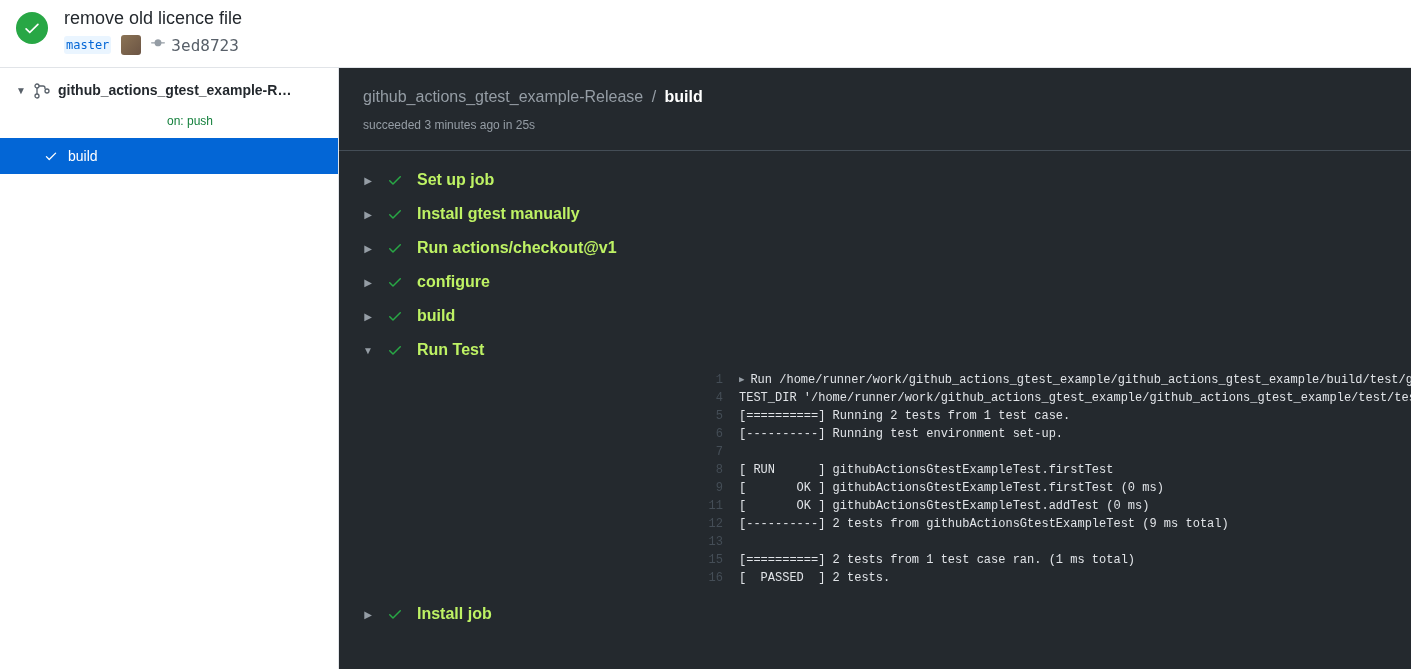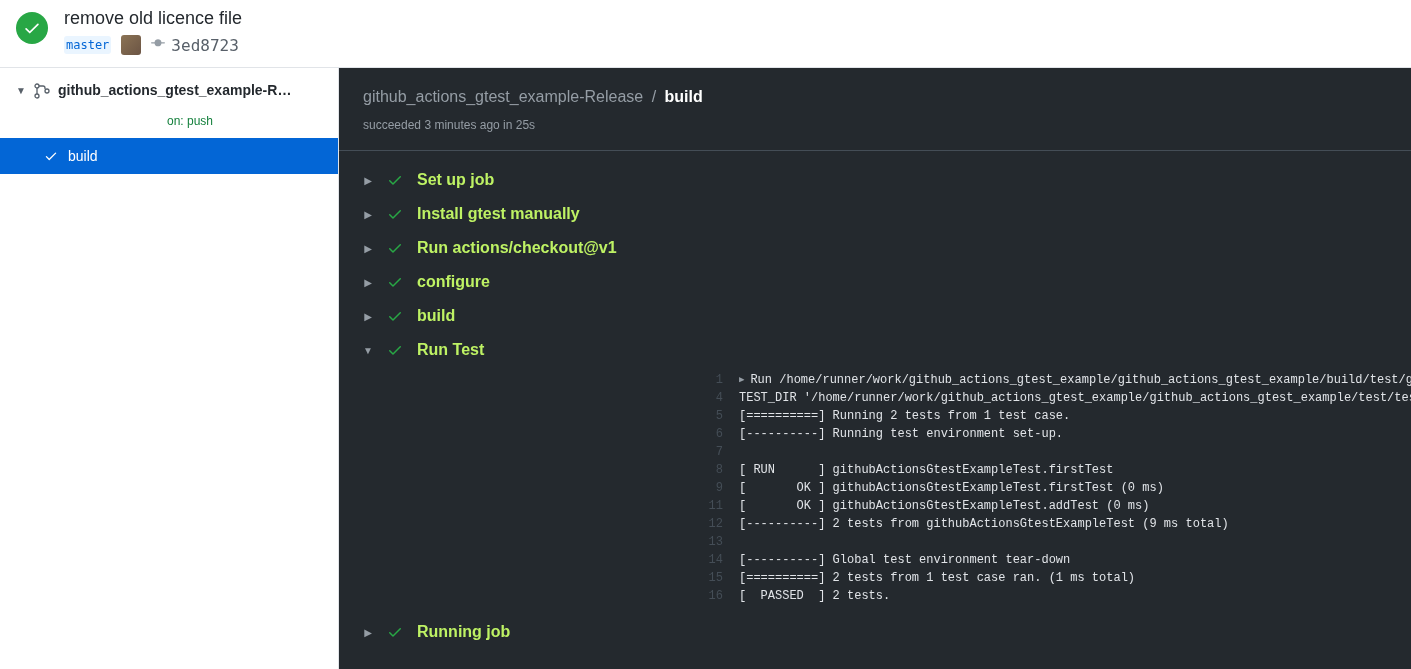--- a/index.html
+++ b/index.html
@@ -203,36 +203,32 @@
           </div>
           <div class="log-line">
             <span class="ln">12</span>
             <span class="lc">[----------] 2 tests from githubActionsGtestExampleTest (9 ms total)</span>
           </div>
           <div class="log-line">
             <span class="ln">13</span>
             <span class="lc"></span>
           </div>
           <div class="log-line">
-            <span class="ln">14</span>
-            <span class="lc">[----------] Global test environment tear-down</span>
-          </div>
-          <div class="log-line">
             <span class="ln">15</span>
             <span class="lc">[==========] 2 tests from 1 test case ran. (1 ms total)</span>
           </div>
           <div class="log-line">
             <span class="ln">16</span>
             <span class="lc">[  PASSED  ] 2 tests.</span>
           </div>
         </div>
         <div class="step">
           <span class="step-caret">▶</span>
           <span class="step-check">
             <svg class="check" viewBox="0 0 16 16" fill="#28a745">
               <path d="M13.78 4.22a.75.75 0 010 1.06l-7.25 7.25a.75.75 0 01-1.06 0L2.22 9.28a.75.75 0 011.06-1.06L6 10.94l6.72-6.72a.75.75 0 011.06 0z"></path>
             </svg>
           </span>
-          <span class="step-name">Running job</span>
+          <span class="step-name">Install job</span>
         </div>
       </div>
   </div>
 </div>
 
 </body></html>

